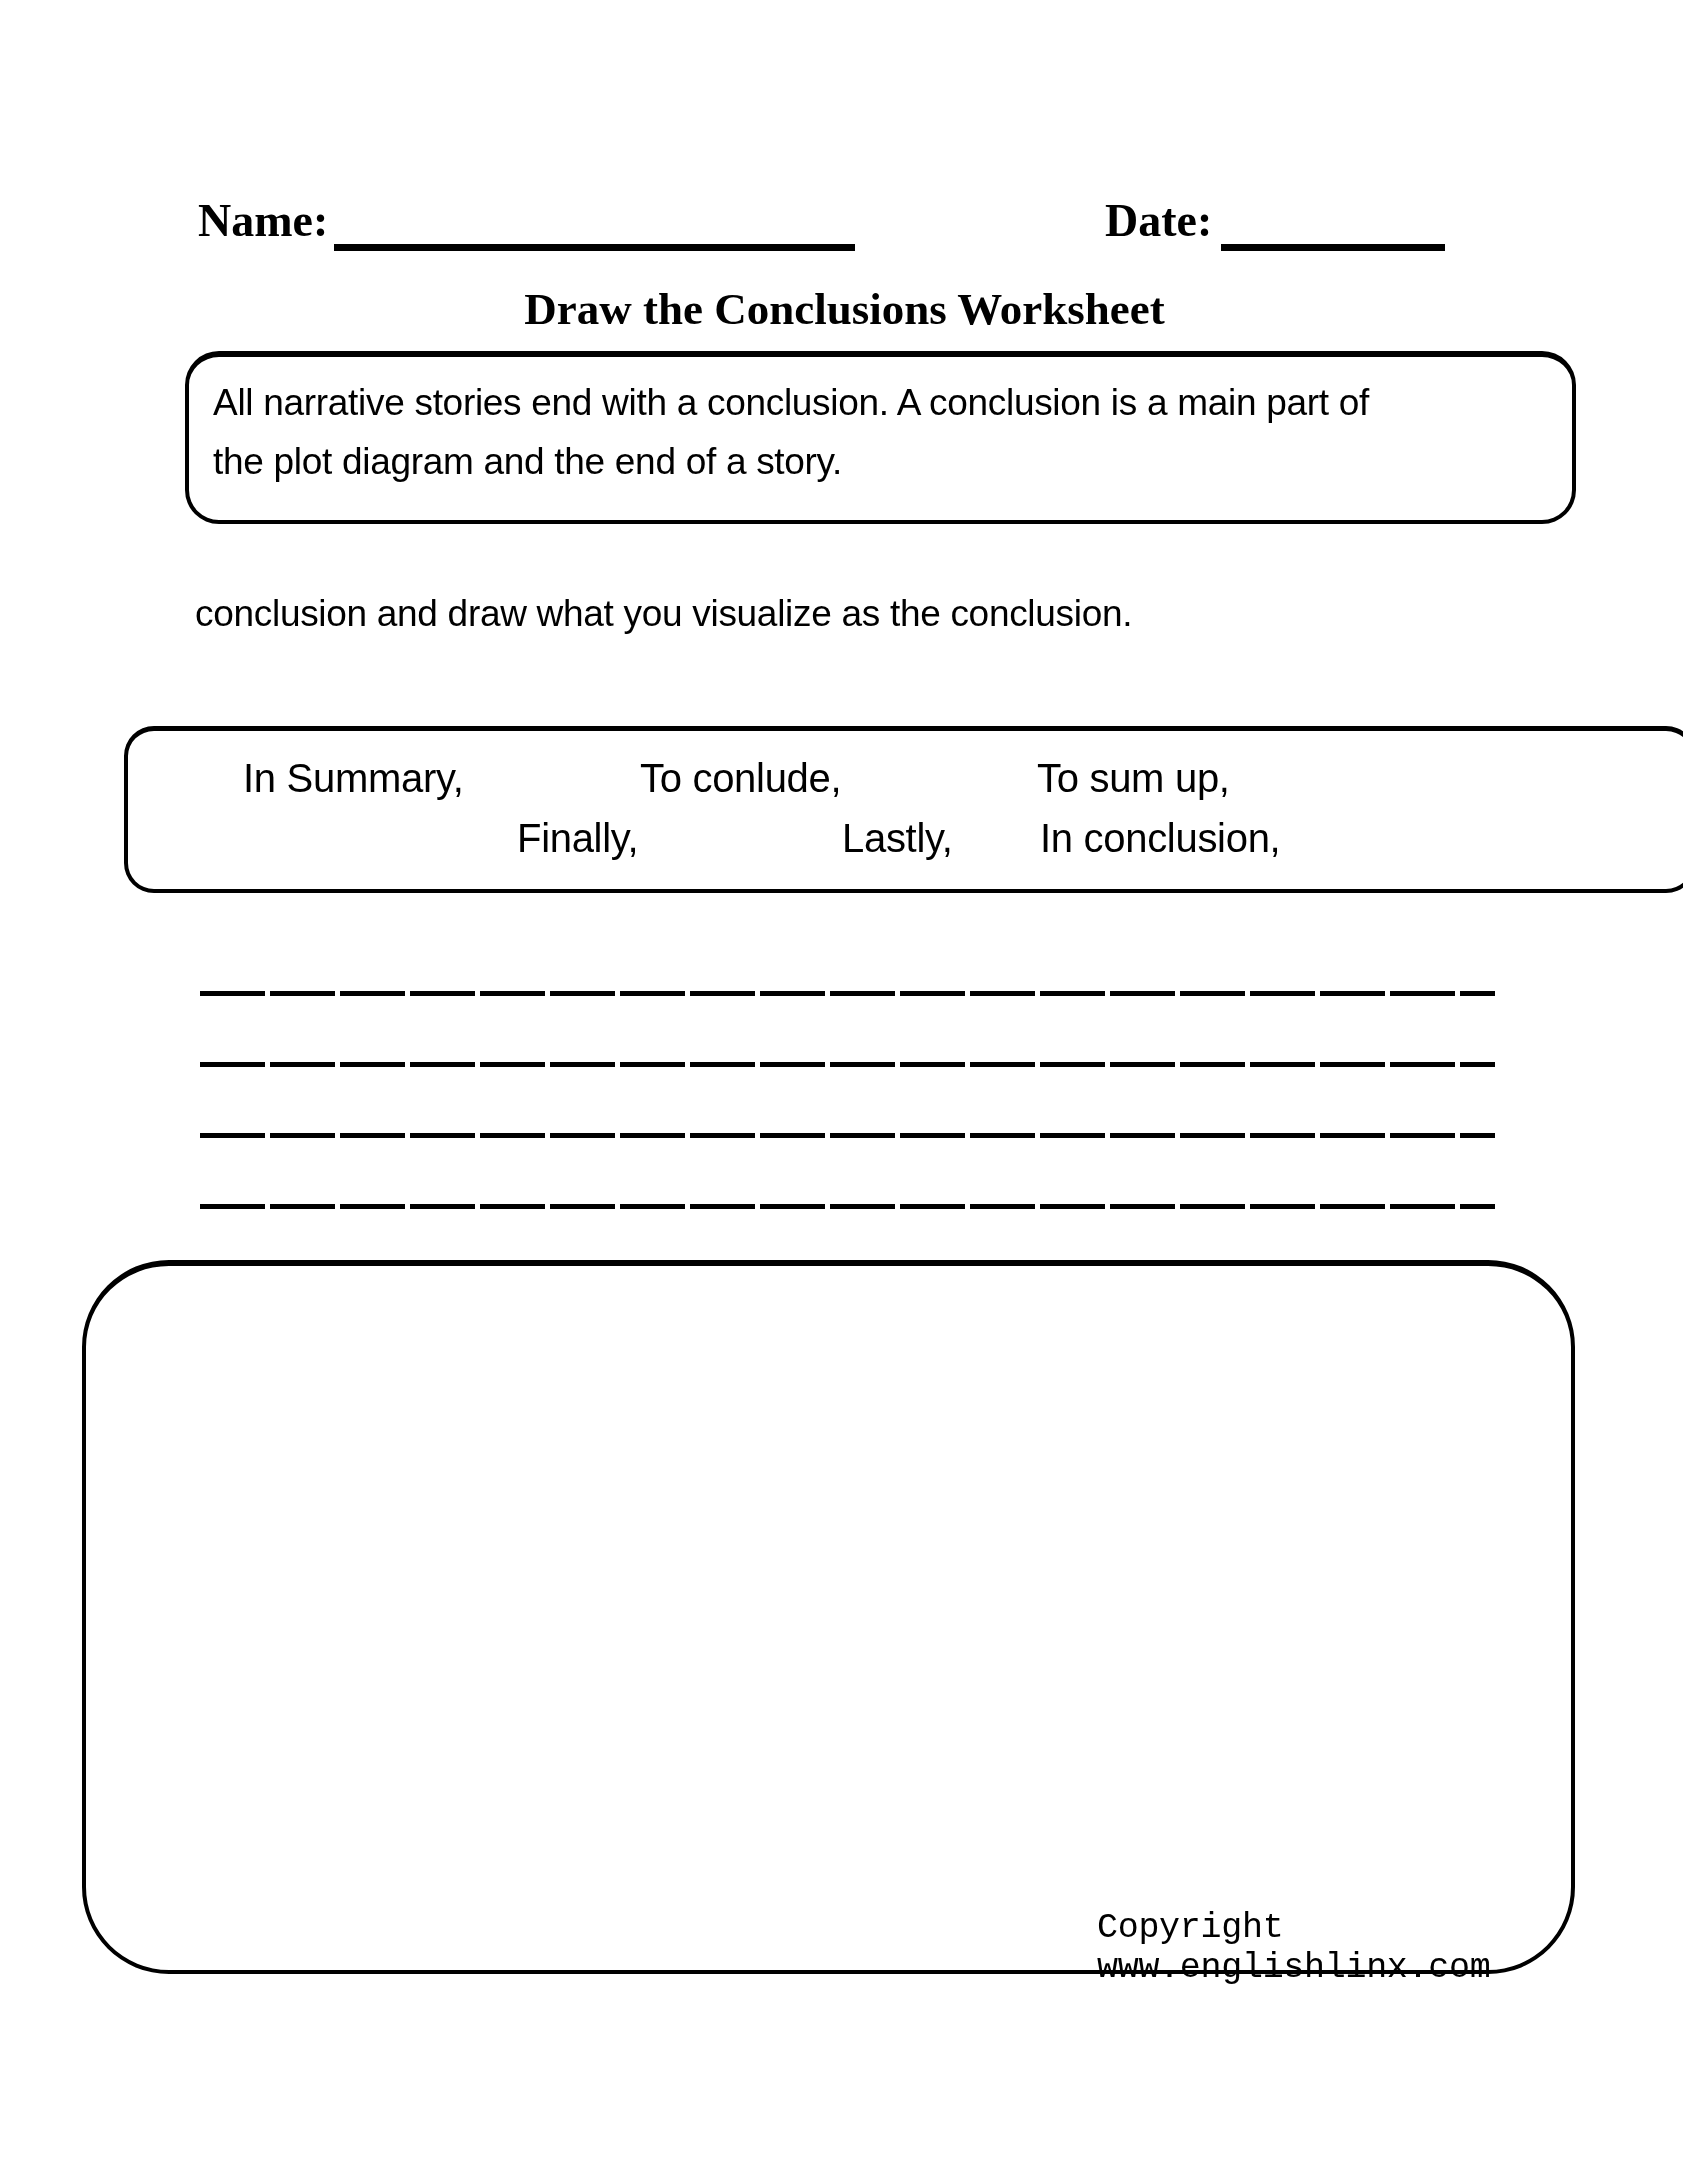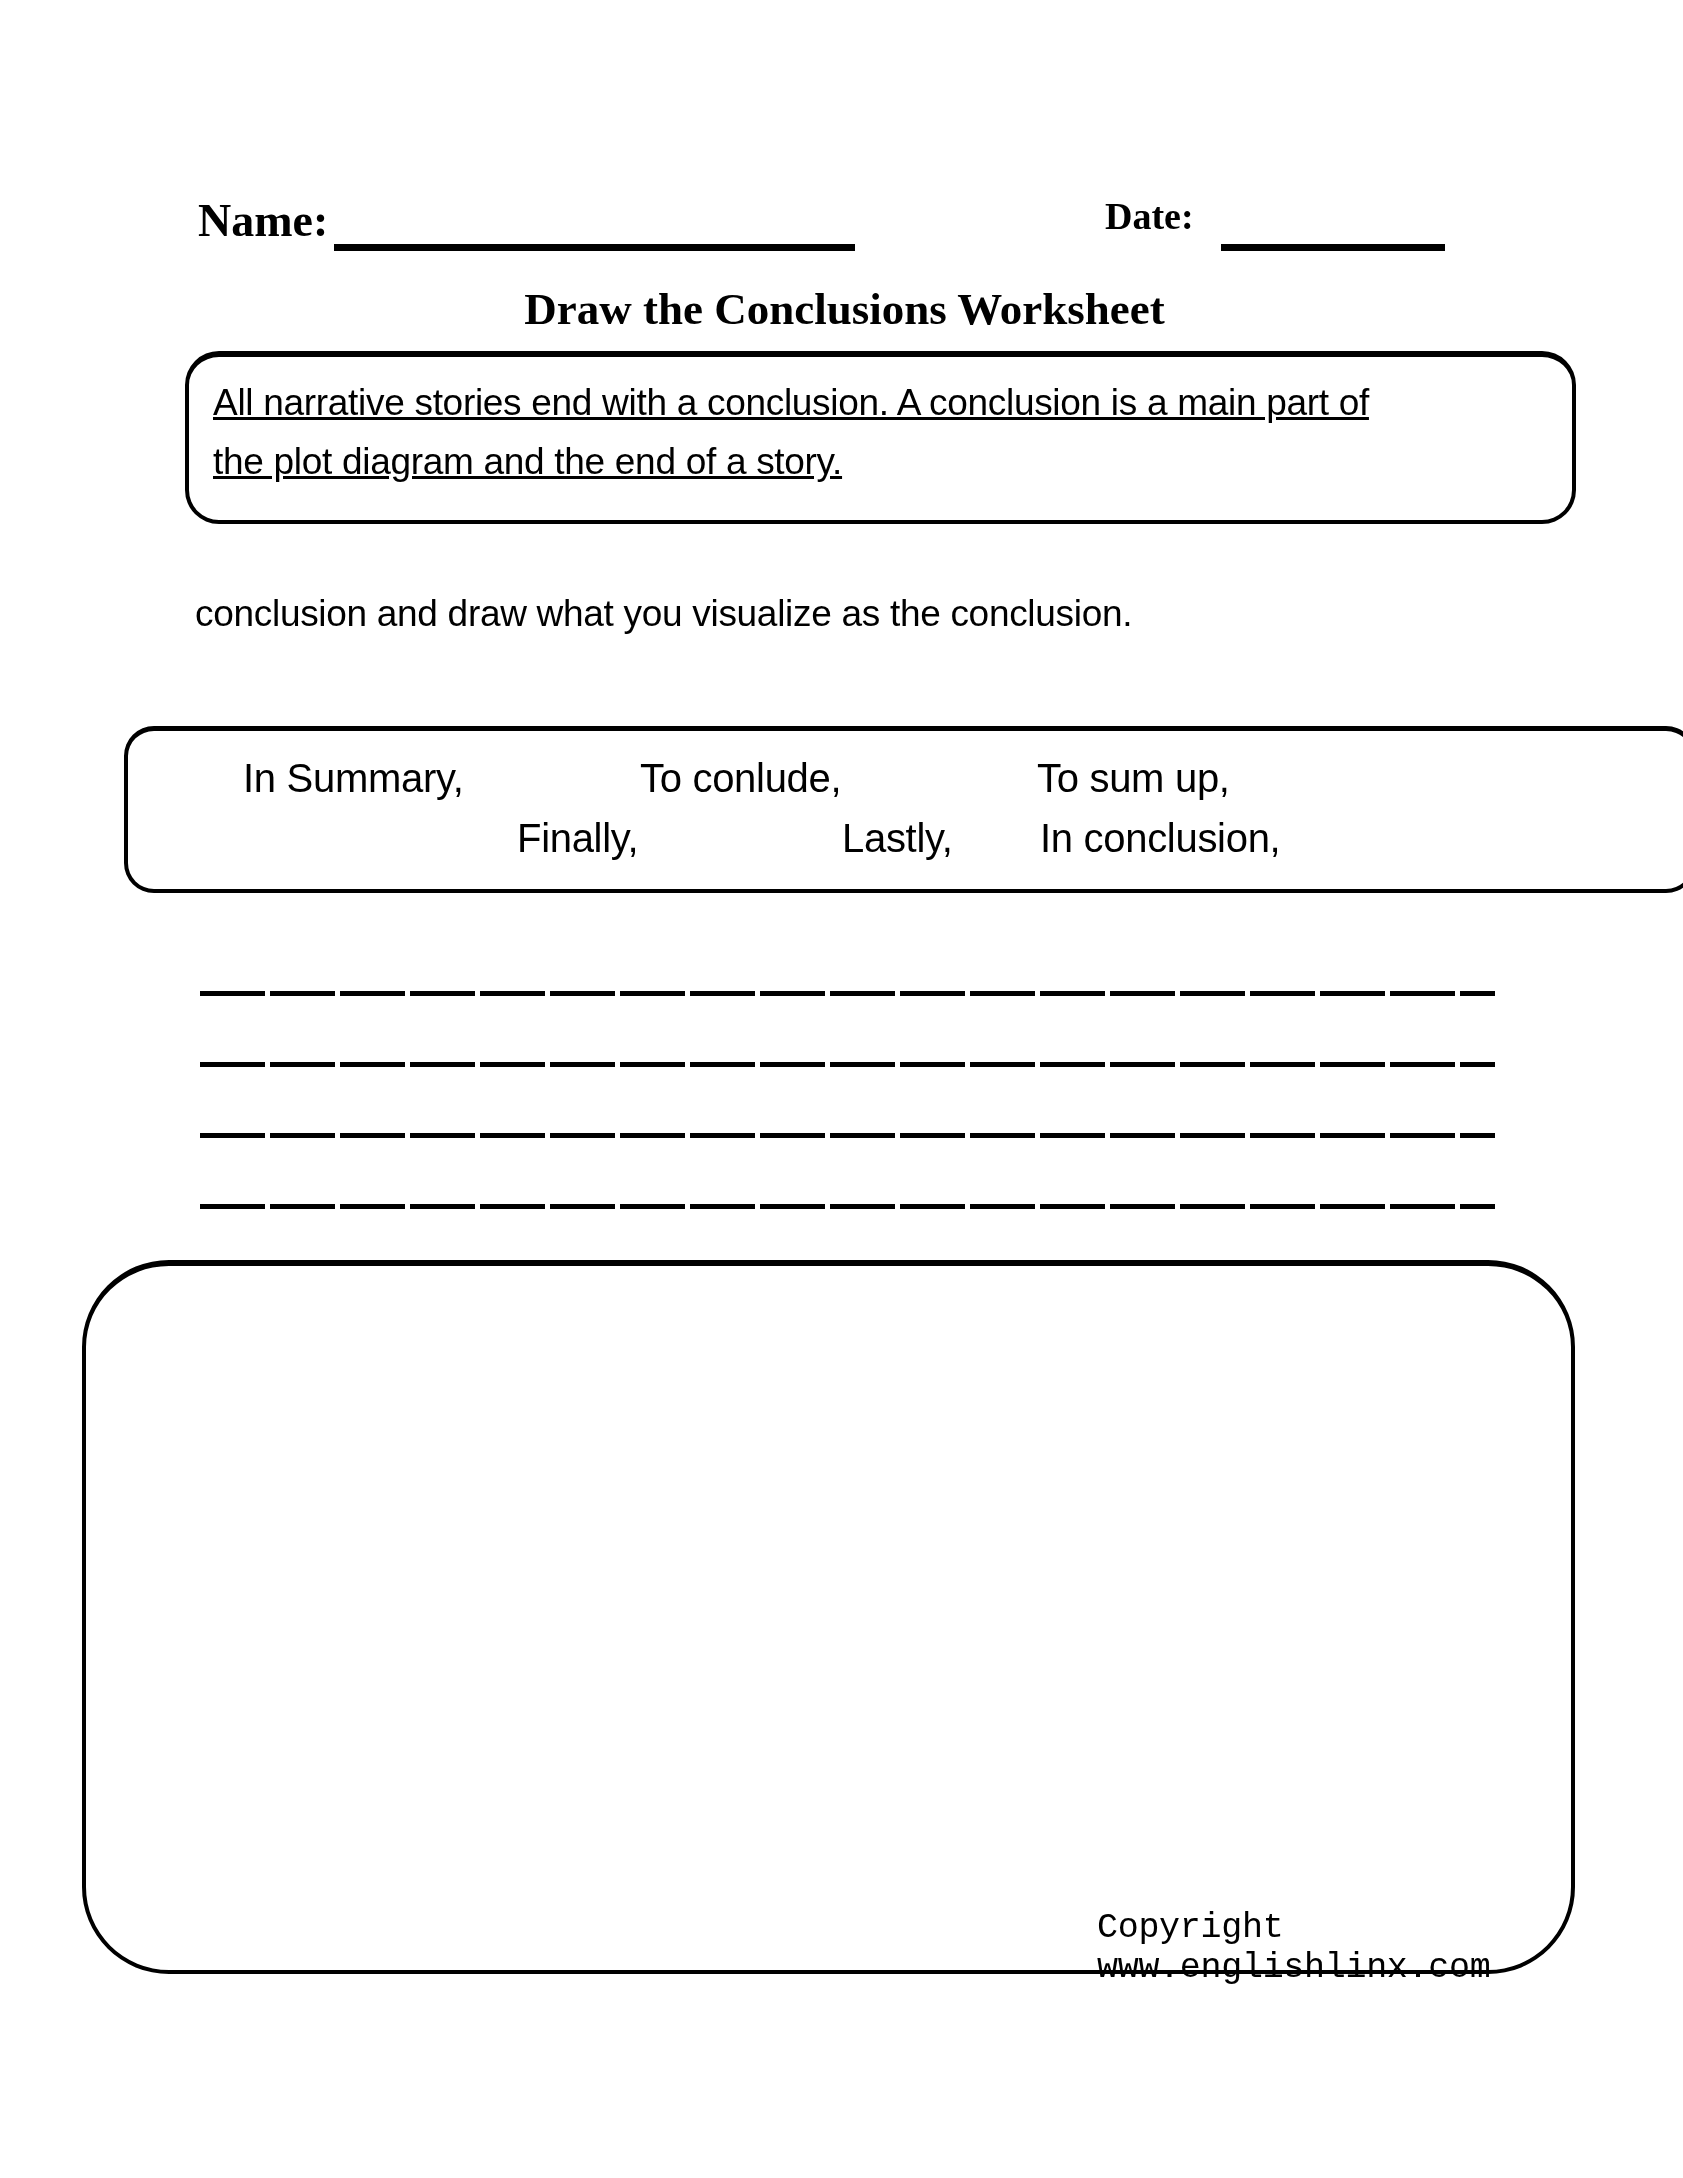--- a/index.html
+++ b/index.html
@@ -7,32 +7,32 @@
     position:relative; width:1683px; height:2178px;
     background:#ffffff; color:#000;
     font-family:"Liberation Sans", sans-serif;
     overflow:hidden;
   }
   .serifbold { font-family:"Liberation Serif", serif; font-weight:bold; }
 
   
   .name-label { position:absolute; left:198px; top:194px; font-size:46px; }
   .name-line  { position:absolute; left:334px; top:244px; width:521px; height:0; border-bottom:7px solid #000; }
-  .date-label { position:absolute; left:1105px; top:194px; font-size:38px; }
+  .date-label { position:absolute; left:1105px; top:194px; font-size:46px; }
   .date-line  { position:absolute; left:1221px; top:244px; width:224px; height:0; border-bottom:7px solid #000; }
 
   
   .title { position:absolute; left:0; top:283px; width:1689px; text-align:center; font-size:45px; letter-spacing:0px; }
 
   
   .intro-box {
     position:absolute; left:185px; top:351px; width:1391px; height:173px;
     box-sizing:border-box; border:4px solid #000; border-top-width:6px;
     border-radius:34px; padding:16px 9px 0 24px;
-    font-size:37px; line-height:59px; letter-spacing:-0.3px;text-decoration:underline;
+    font-size:37px; line-height:59px; letter-spacing:-0.3px;
   }
 
   
   .directions {
     position:absolute; left:195px; top:584px;
     font-size:37px; line-height:59px; letter-spacing:-0.3px;
   }
 
   
   .transition-box {

